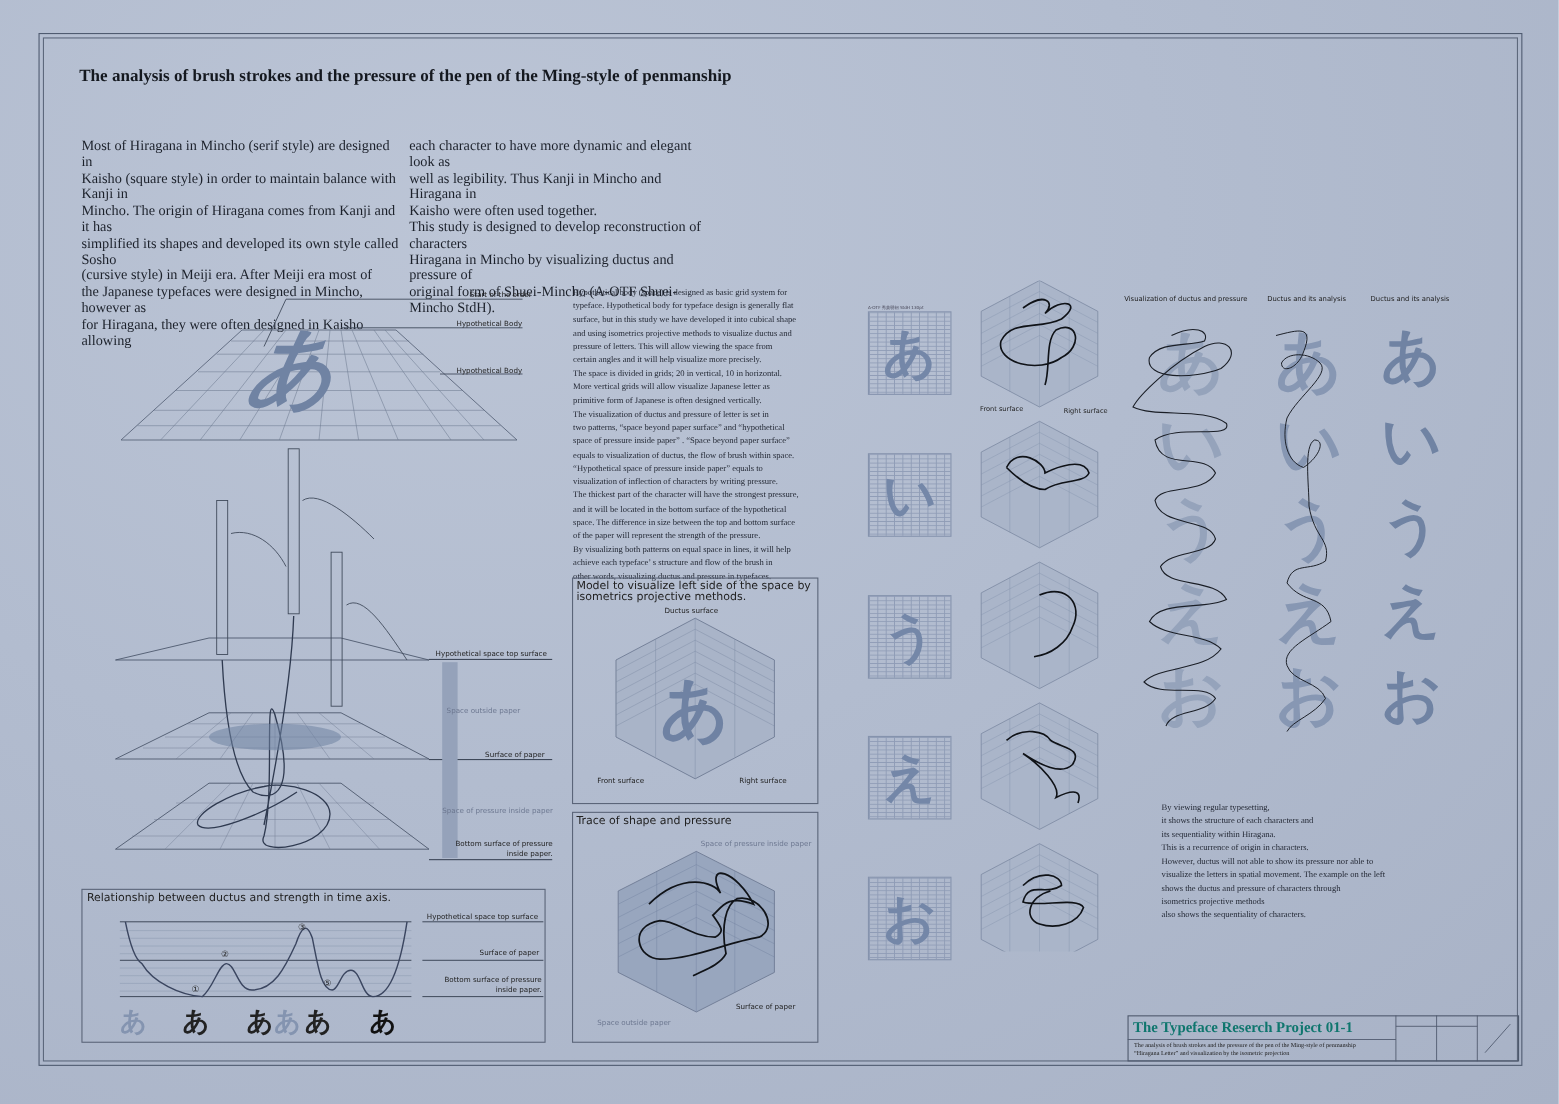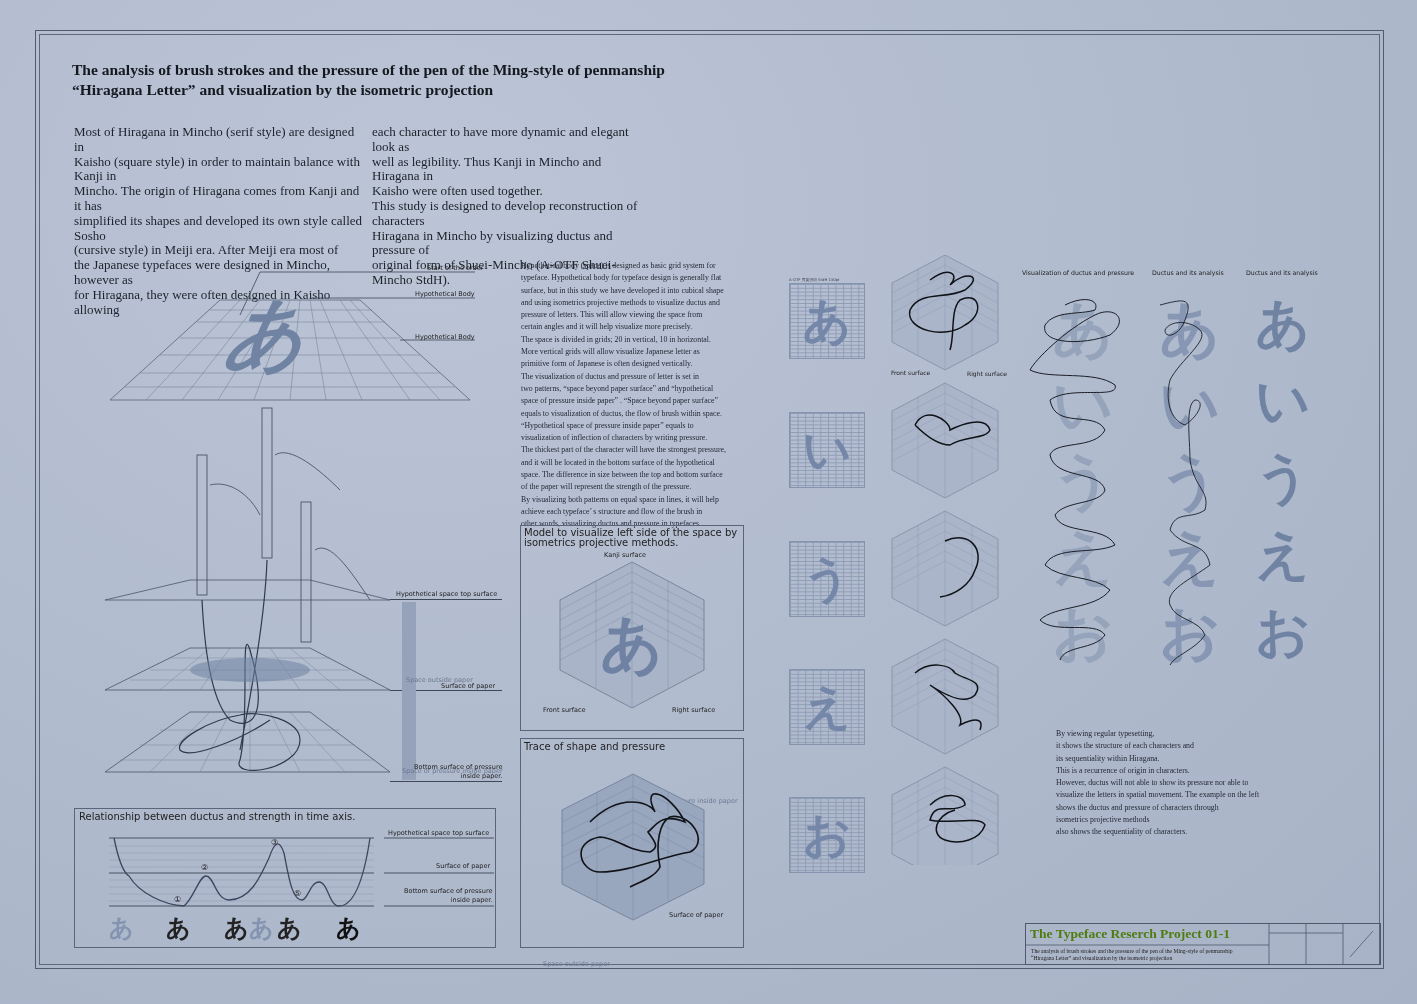--- a/index.html
+++ b/index.html
@@ -13,49 +13,48 @@
   .frame-outer { position: absolute; left: 35px; top: 30px; width: 1349px; height: 939px; border: 1.5px solid #4f5b70; }
   .frame-inner { position: absolute; left: 39px; top: 34px; width: 1341px; height: 931px; border: 1px solid #5d687c; }
 
   .title { position: absolute; left: 72px; top: 60px; font-size: 15.5px; font-weight: bold; line-height: 20px; color: #14181f; }
   .intro { position: absolute; top: 125px; font-size: 13px; line-height: 14.8px; color: #1c212b; white-space: pre-line; }
   .intro.c1 { left: 74px; width: 290px; }
   .intro.c2 { left: 372px; width: 275px; }
   .body-text { position: absolute; left: 521px; top: 260px; width: 230px; font-size: 7.8px; line-height: 12.3px; color: #1f2430; white-space: pre-line; }
 
   .label { position: absolute; font-family: "DejaVu Sans", sans-serif; font-size: 6.5px; color: #222; white-space: nowrap; }
-  .label.light { color: #6d7891; margin-top: 34px; }
+  .label.light { color: #6d7891; }
   .leader { position: absolute; height: 1px; background: #3e4859; }
 
   .box { position: absolute; border: 1px solid #5b6579; }
   .box-title { position: absolute; font-family: "DejaVu Sans", sans-serif; font-size: 10px; color: #222; line-height: 10px; }
 
   .col-head { position: absolute; top: 269px; font-family: "DejaVu Sans", sans-serif; font-size: 6.2px; color: #222; white-space: nowrap; }
   .note { position: absolute; left: 1056px; top: 728px; width: 240px; font-size: 7.8px; line-height: 12.3px; white-space: pre-line; color: #1f2430; }
 
   .kana-col { position: absolute; display: flex; flex-direction: column; align-items: center; font-family: "DejaVu Serif", serif; font-weight: bold; color: #7083a3; }
   .grid-cell { position: absolute; width: 76px; height: 76px; border: 1px solid #8593ad;
     background-image: linear-gradient(#8f9cb6 1px, transparent 1px), linear-gradient(90deg, #8f9cb6 1px, transparent 1px);
     background-size: 7.6px 3.8px, 7.6px 3.8px; display:flex; align-items:center; justify-content:center;
     font-family: "DejaVu Serif", serif; font-weight: bold; font-size: 48px; color: #7487a8; }
   .small-cap { position: absolute; left: 789px; top: 277px; font-family: "DejaVu Sans", sans-serif; font-size: 3.8px; color: #445; }
 
   .tb { position: absolute; left: 1025px; top: 923px; width: 356px; height: 42px; border: 1px solid #4e596d; }
-  .tb-title { position: absolute; left: 1030px; top: 926px; font-size: 13.5px; font-weight: bold; color: #4d7c0f; }
+  .tb-title { position: absolute; left: 1030px; top: 926px; font-size: 13.5px; font-weight: bold; color: #0f766e; }
   .tb-sub { position: absolute; left: 1031px; top: 948px; font-size: 5.6px; line-height: 7px; color: #222; white-space: pre-line; width: 240px; }
 </style>
 </head>
 <body>
 
 <div class="frame-outer"></div>
 <div class="frame-inner"></div>
 
 <div class="title">
   <div>The analysis of brush strokes and the pressure of the pen of the Ming-style of penmanship</div>
-  <div>“Hiragana Letter” and visualization by the isometric projection</div>
 </div>
 
 <div class="intro c1">Most of Hiragana in Mincho (serif style) are designed in
 Kaisho (square style) in order to maintain balance with Kanji in
 Mincho.  The origin of Hiragana comes from Kanji and it has
 simplified its shapes and developed its own style called Sosho
 (cursive style) in Meiji era.  After Meiji era most of
 the Japanese typefaces were designed in Mincho, however as
 for Hiragana, they were often designed in Kaisho allowing</div>
 <div class="intro c2">each character to have more dynamic and elegant look as
@@ -199,21 +198,21 @@
   </g>
 </svg>
 <div class="label" style="left:388px;top:829px">Hypothetical space top surface</div>
 <div class="label" style="left:436px;top:862px">Surface of paper</div>
 <div class="label" style="left:404px;top:887px;text-align:right;white-space:pre-line;line-height:9px">Bottom surface of pressure
 inside paper.</div>
 
 <div class="box" style="left:520px;top:525px;width:224px;height:206px"></div>
 <div class="box-title" style="left:524px;top:528px;white-space:pre-line">Model to visualize left side of the space by
 isometrics projective methods.</div>
-<div class="label" style="left:604px;top:551px">Kanji surface</div>
+<div class="label" style="left:604px;top:551px">Ductus surface</div>
 <svg style="position:absolute;left:558px;top:560px" width="148" height="150">
   <polygon points="74,2 146,40 146,110 74,148 2,110 2,40" fill="#a9b4c8" stroke="#6d7a93" stroke-width="0.8"></polygon>
   <g stroke="#7c89a3" stroke-width="0.4">
     <line x1="2" y1="50" x2="74" y2="12"></line>
       <line x1="2" y1="60" x2="74" y2="22"></line>
       <line x1="2" y1="70" x2="74" y2="32"></line>
     <line x1="2" y1="80" x2="74" y2="42"></line>
       <line x1="2" y1="90" x2="74" y2="52"></line>
       <line x1="2" y1="100" x2="74" y2="62"></line>
     <line x1="74" y1="12" x2="146" y2="50"></line>

